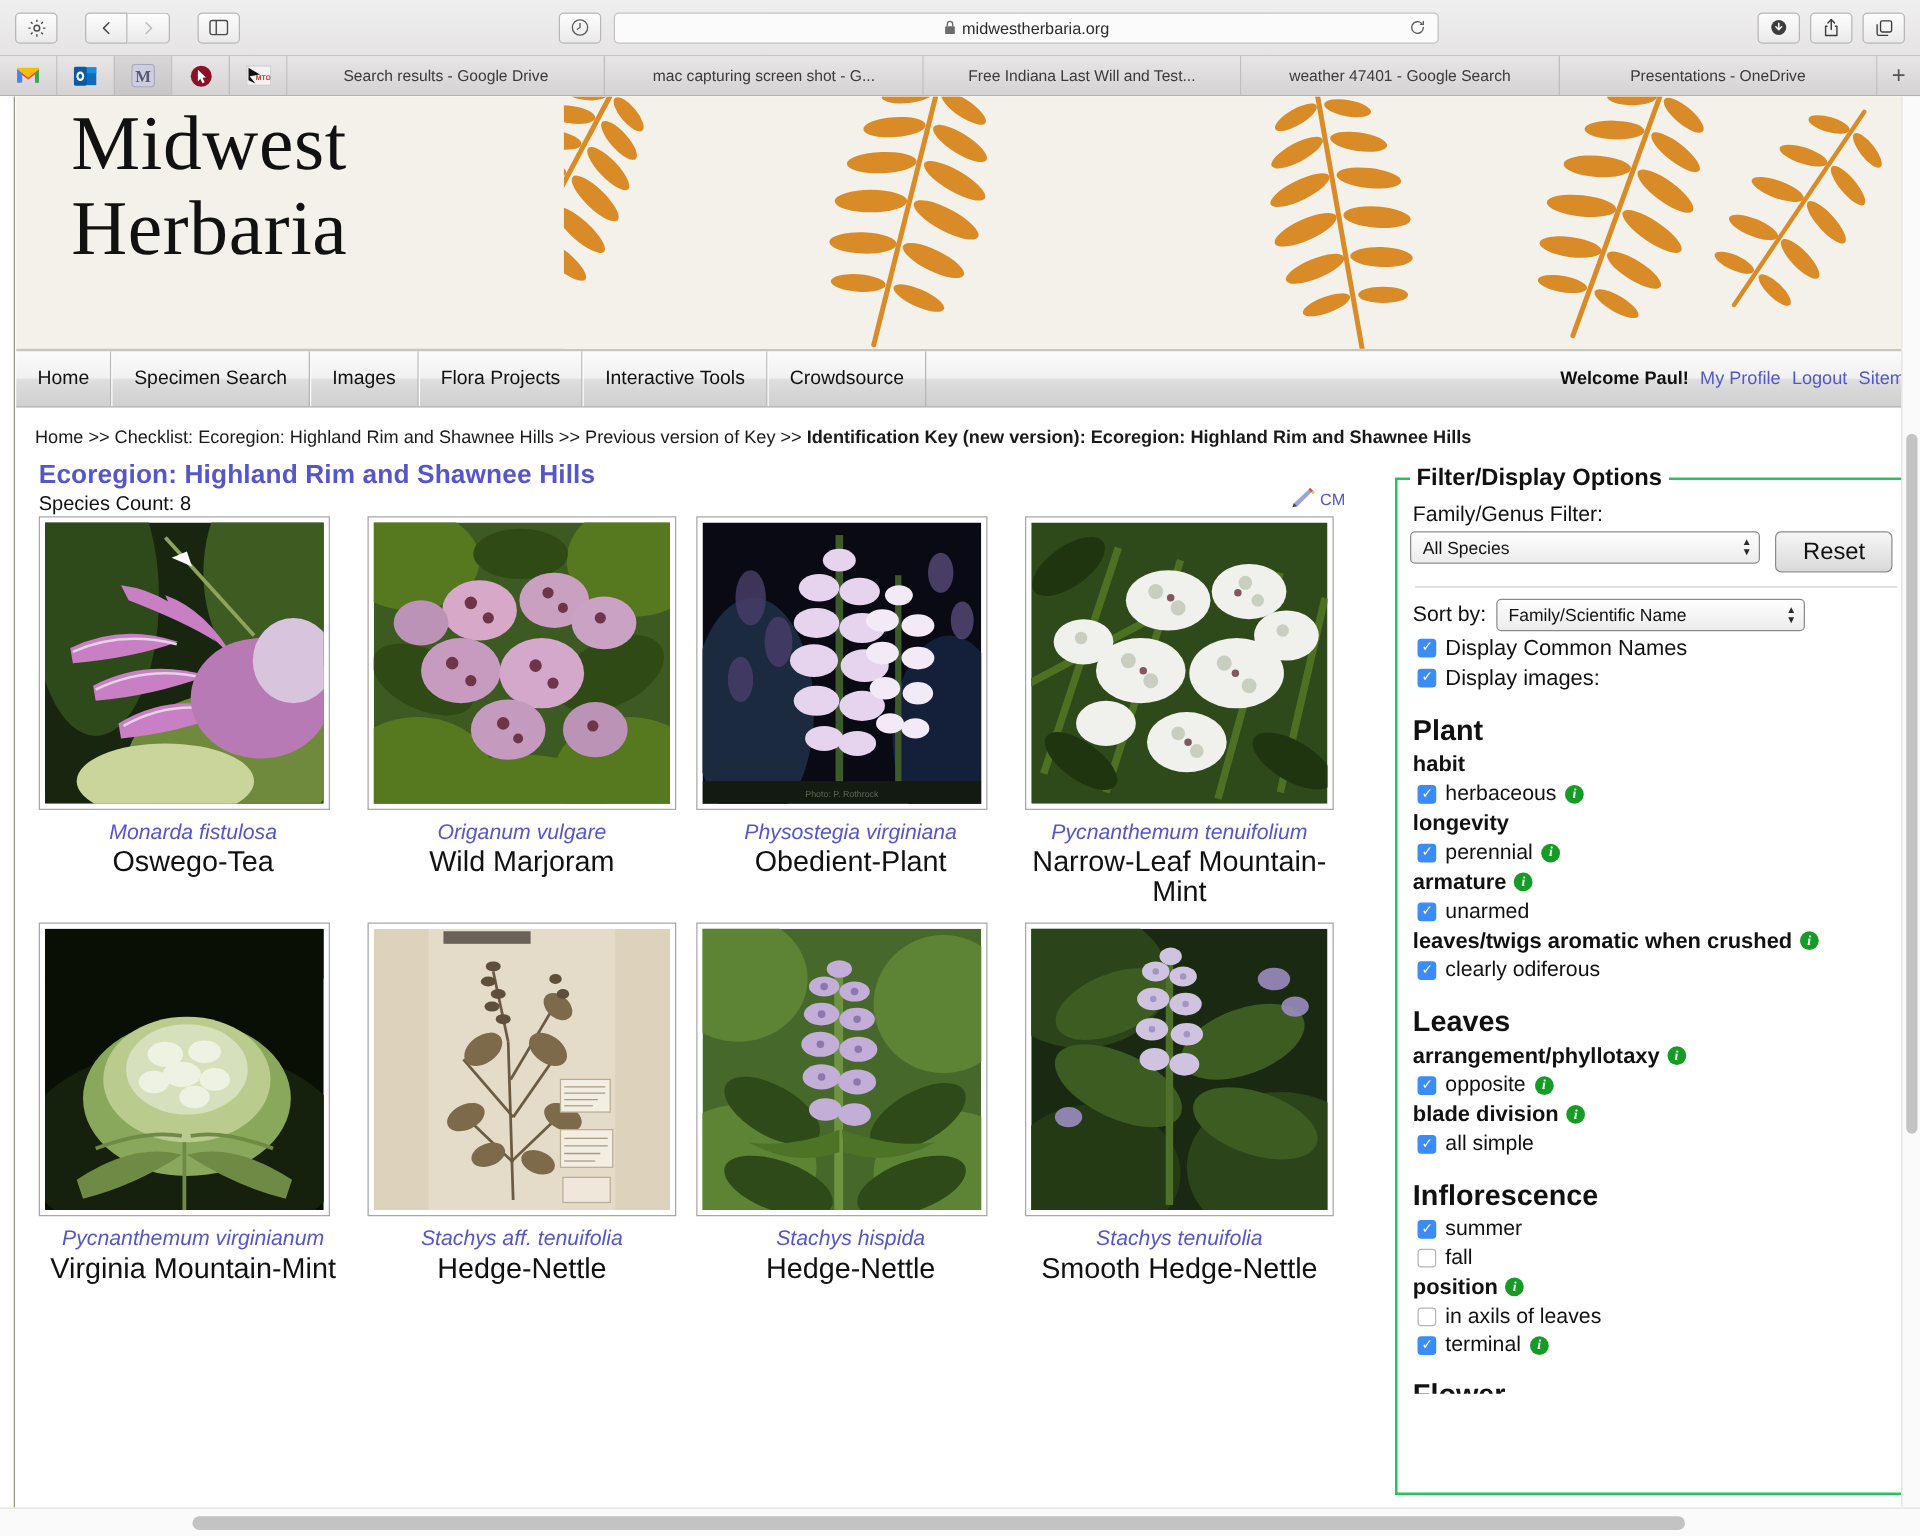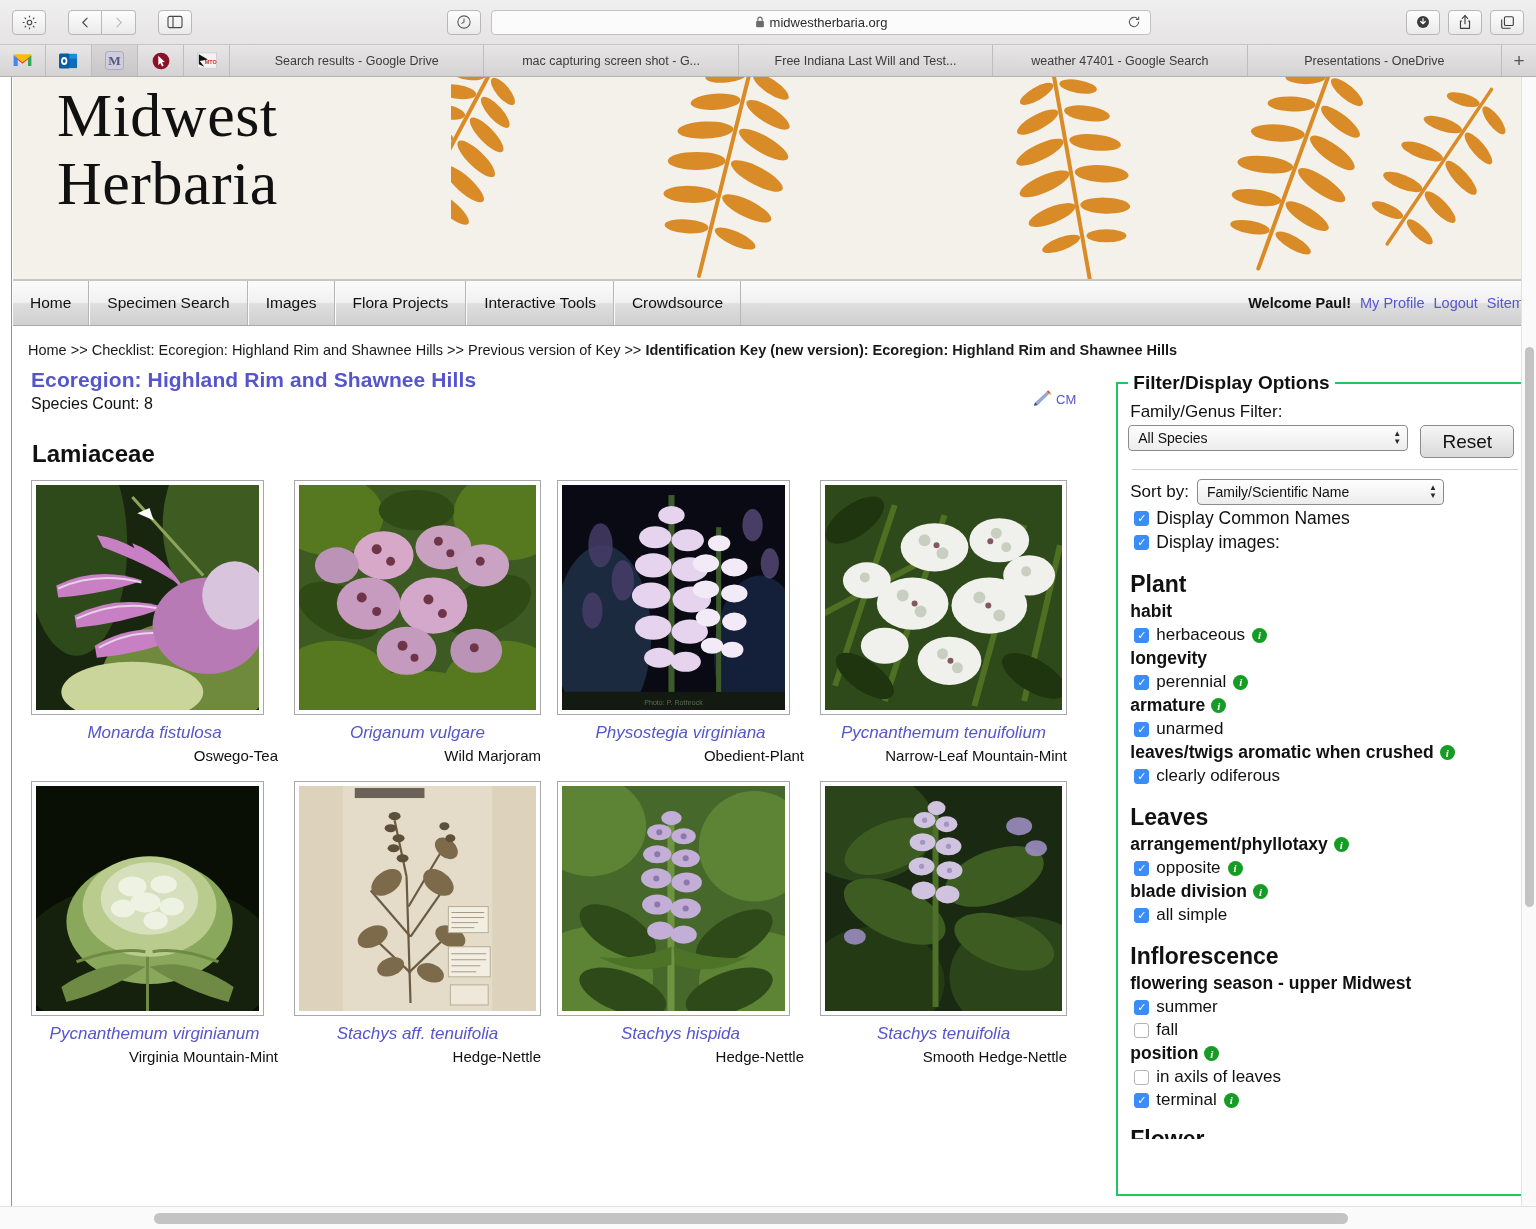--- a/index.html
+++ b/index.html
@@ -249,22 +249,22 @@
   }
   .sci-name {
     margin-top: 7px;
     text-align: center;
     font-size: 17px;
     font-style: italic;
     color: #5555cc;
     line-height: 22px;
   }
   .common-name {
-    text-align: right;
-    font-size: 15px;
+    text-align: center;
+    font-size: 23px;
     color: #111;
     line-height: 24px;
   }
 
   
   .filter-col {
     width: 420px;
     margin-left: 18px;
     padding-top: 4px;
     position: relative;
@@ -669,21 +669,20 @@
             <path d="M16.1 1.9l1.6-1.6 2.6 2.6-1.6 1.6z" fill="#d94f4f"></path>
             <path d="M18.7 4.5l1.6-1.6 1.4 1.4-1.6 1.6z" fill="#e8c341"></path>
             <path d="M2 17.5l1.2-3.6 2.6 2.6z" fill="#444"></path>
           </svg>
         </span>
         <span>CM</span>
       </div>
 
       <div class="eco-title">Ecoregion: Highland Rim and Shawnee Hills</div>
       <div class="species-count">Species Count: 8</div>
-      <div class="family-heading">Lamiaceae</div>
 
       <div class="species-grid">
 
         <div class="species-cell">
           <div class="thumb-box">
             <div class="thumb-img">
               <svg width="100%" height="100%" viewBox="0 0 220 224" preserveAspectRatio="none">
                 <rect width="220" height="224" fill="#19260f"></rect>
                 <ellipse cx="40" cy="60" rx="50" ry="110" fill="#2f4a1a"></ellipse>
                 <ellipse cx="185" cy="40" rx="60" ry="90" fill="#3e5c22"></ellipse>
@@ -1140,23 +1139,20 @@
           <span>blade division</span>
           <span class="info-i">i</span>
         </div>
         <div class="chk-row">
           <span class="chk on">✓</span>
           <span class="chk-lbl sm">all simple</span>
         </div>
 
         <div class="sect-head">Inflorescence</div>
 
-        <div class="sub-head">
-          <span>flowering season - upper Midwest</span>
-        </div>
         <div class="chk-row">
           <span class="chk on">✓</span>
           <span class="chk-lbl sm">summer</span>
         </div>
         <div class="chk-row">
           <span class="chk off"></span>
           <span class="chk-lbl sm">fall</span>
         </div>
 
         <div class="sub-head">

